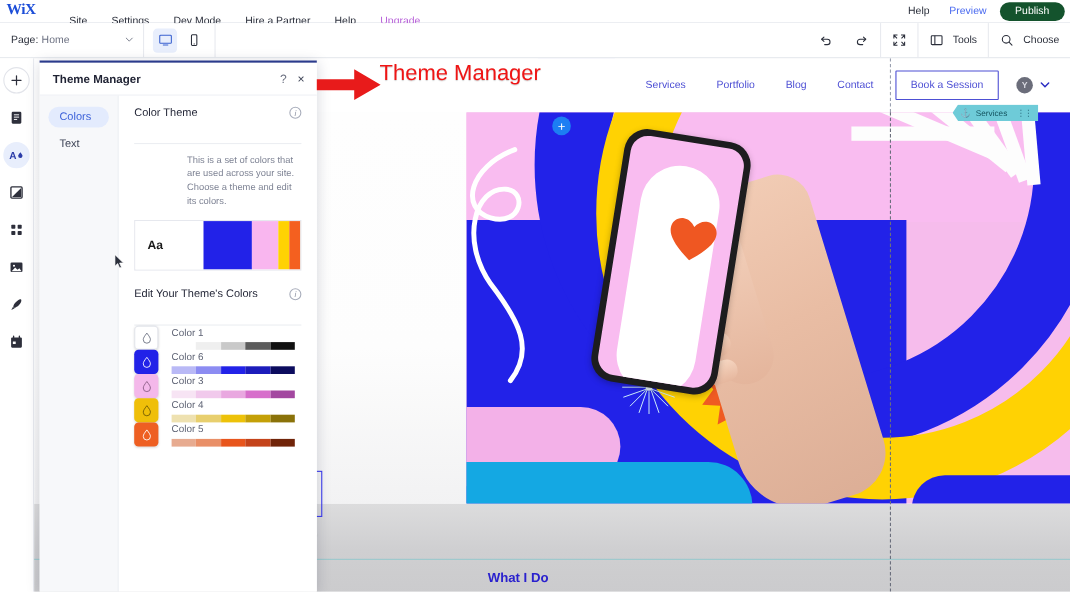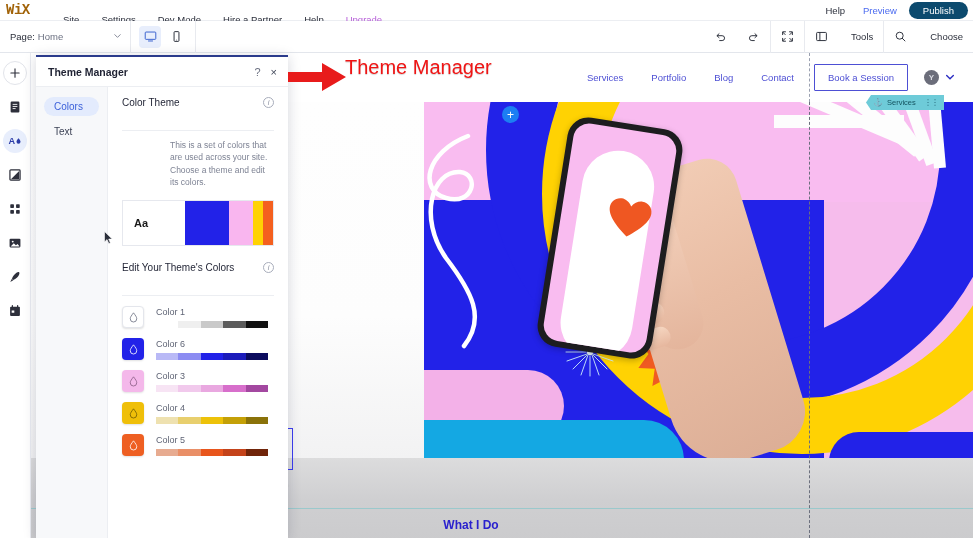--- a/index.html
+++ b/index.html
@@ -12,34 +12,34 @@
   #root { position: relative; width: 973px; height: 538px; overflow: hidden; }
 
   
   .topbar {
     position: absolute; left: 0; top: 0; width: 973px; height: 21px;
     background: #ffffff; border-bottom: 1px solid #eceef2;
     display: flex; align-items: center;
   }
   .wix-logo {
     margin-left: 6px; width: 40px; font-size: 14px; font-weight: bold;
-    letter-spacing: -0.5px; color: #a16207; font-family: Liberation Mono, monospace;
+    letter-spacing: -0.5px; color: #1d4ed8; font-family: Liberation Serif, serif;
   }
   .menu-items { display: flex; align-items: center; gap: 0px; margin-left: 6px; }
   .menu-item {
     font-size: 9.5px; color: #2b2f3b; padding: 0 11px; line-height: 21px; cursor: default; margin-top: 18px;
   }
   .menu-item.upgrade { color: #b861d9; }
   .topbar-right {
     margin-left: auto; display: flex; align-items: center; gap: 0px; padding-right: 5px;
   }
   .tb-save { font-size: 9.5px; color: #2b2f3b; padding: 0 9px; }
   .tb-preview { font-size: 9.5px; color: #4a6af0; padding: 0 9px; }
   .tb-publish {
-    font-size: 9.5px; color: #fff; background: #0c4a6e; border-radius: 11px;
+    font-size: 9.5px; color: #fff; background: #14532d; border-radius: 11px;
     padding: 3px 14px; margin-left: 3px;
   }
 
   
   .toolbar2 {
     position: absolute; left: 0; top: 21px; width: 973px; height: 32px;
     background: #ffffff; border-bottom: 1px solid #e3e6ec;
     display: flex; align-items: center;
   }
   .page-select {
@@ -51,21 +51,21 @@
   .page-select .chev { margin-left: auto; margin-right: 8px; color: #7a7f8e; font-size: 9px; }
   .vsep { width: 1px; height: 32px; background: #e8eaef; }
   .view-toggles { display: flex; align-items: center; gap: 4px; padding: 0 8px; }
   .vt {
     width: 22px; height: 22px; display: flex; align-items: center; justify-content: center;
     border-radius: 4px;
   }
   .vt.active { background: #e8eefc; }
   .toolbar2-right { margin-left: auto; display: flex; align-items: center; height: 32px; }
   .t2btn {
-    display: flex; align-items: center; justify-content: center; gap: 23px;
+    display: flex; align-items: center; justify-content: center; gap: 8px;
     height: 32px; padding: 0 10px; font-size: 9.5px; color: #2b2f3b;
   }
   .t2group { display: flex; align-items: center; height: 32px; }
 
   
   .rail {
     position: absolute; left: 0; top: 53px; width: 31px; height: 485px;
     background: #ffffff; border-right: 1px solid #e9ebf0;
     display: flex; flex-direction: column; align-items: center; padding-top: 8px; gap: 10px;
   }
@@ -275,21 +275,21 @@
     margin-top: 12px; width: 152px; height: 46px; display: flex;
     border: 1px solid #e6e8ee; overflow: hidden;
   }
   .tp-aa {
     flex: 0 0 62px; background: #fff; display: flex; align-items: center;
     padding-left: 11px; font-size: 11px; font-weight: bold; color: #1a1a1a;
   }
 
   .sec-head2 { margin-top: 16px; }
 
-  .color-row { display: flex; align-items: flex-start; margin-top: 10px; }
+  .color-row { display: flex; align-items: flex-start; }
   .swatch {
     width: 22px; height: 22px; border-radius: 4px; flex: 0 0 22px;
     display: flex; align-items: center; justify-content: center;
     box-shadow: 0 1px 2px rgba(0,0,0,.12);
   }
   .swatch.white { background: #fff; border: 1px solid #e4e6ec; }
   .color-meta { margin-left: 12px; flex: 1; padding-top: 1px; }
   .color-label { font-size: 9px; color: #5f6475; }
   .ramp { margin-top: 4px; height: 7px; display: flex; width: 112px; }
   .ramp span { flex: 1; }

